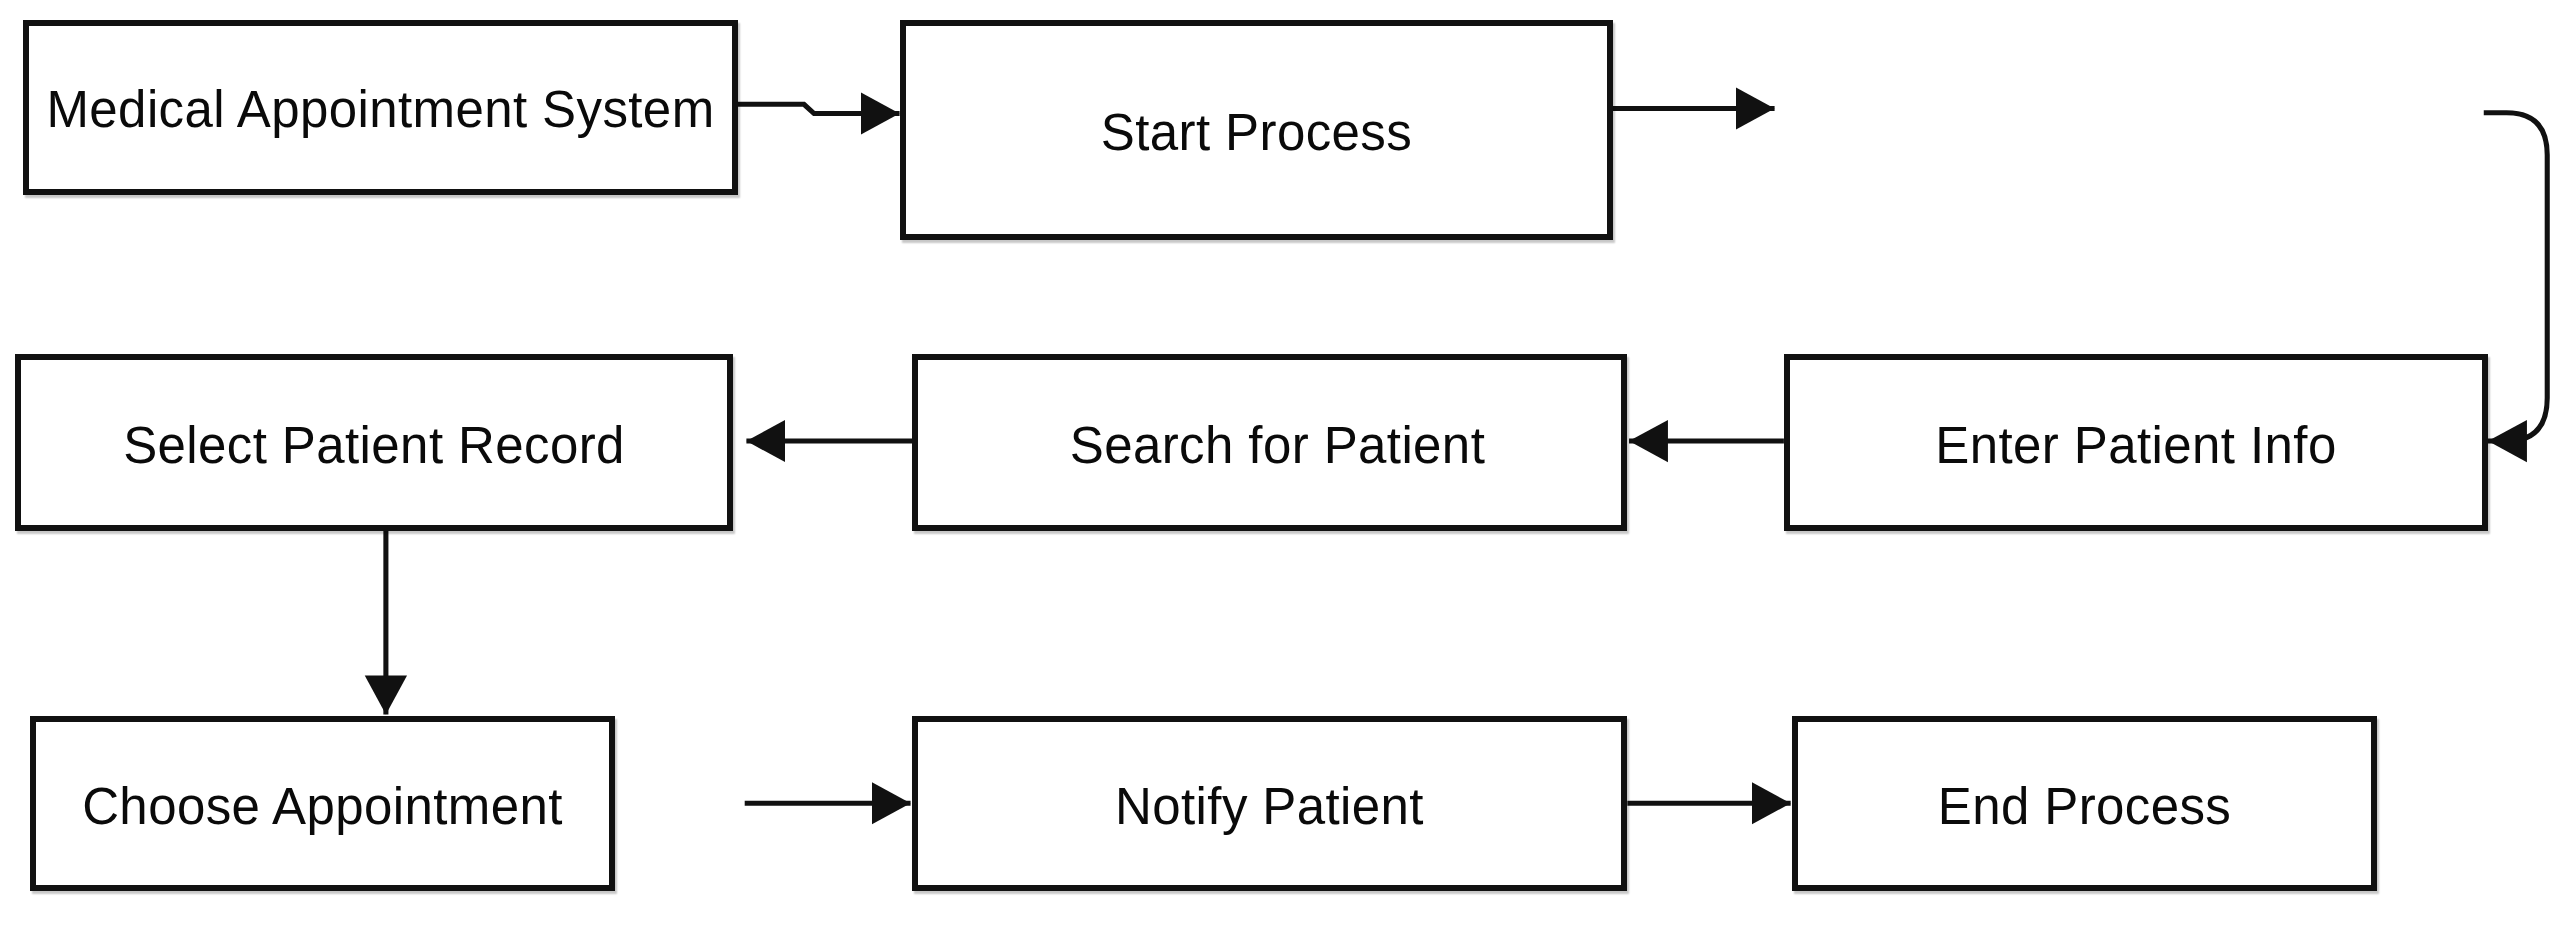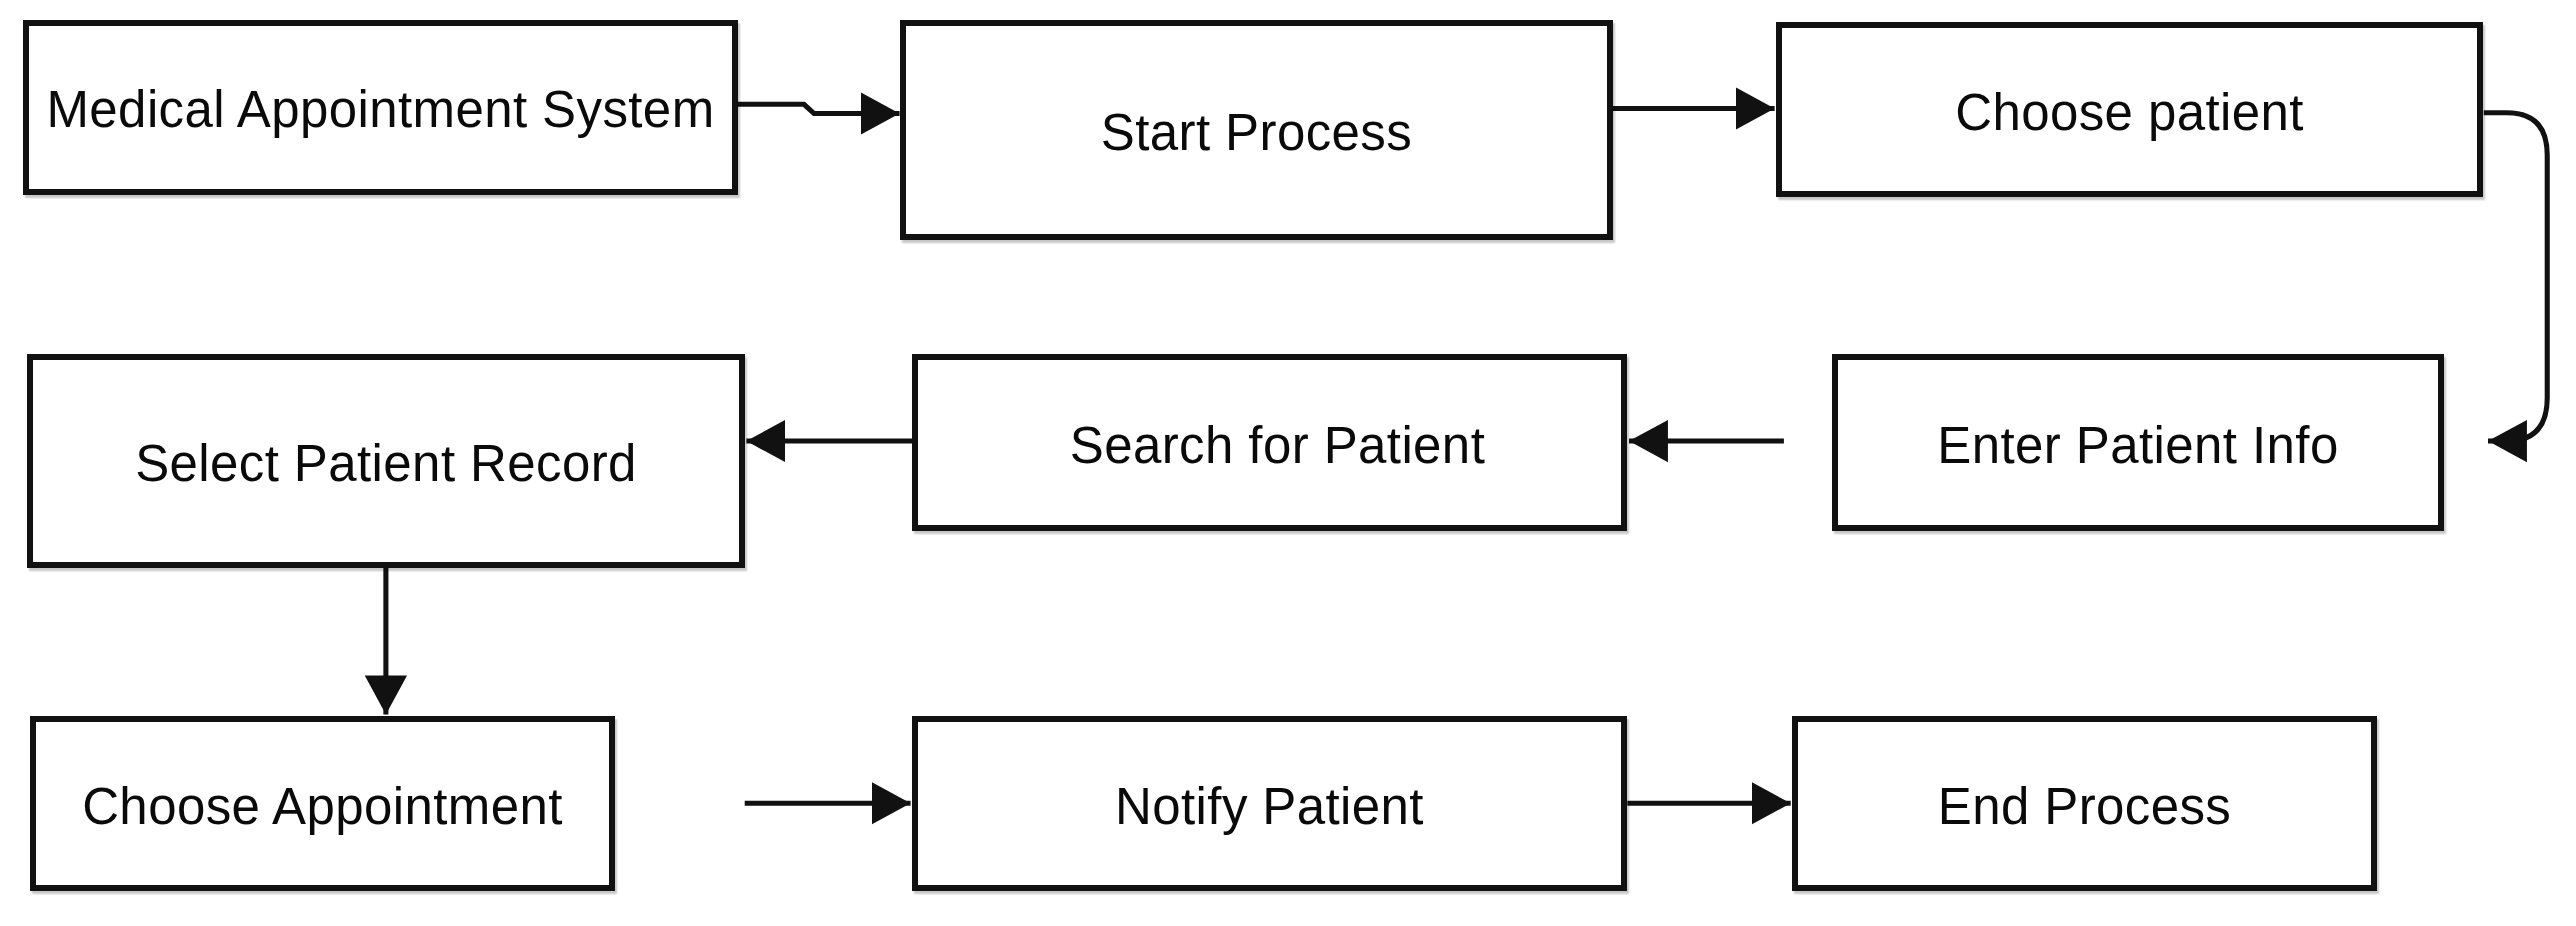--- a/index.html
+++ b/index.html
@@ -78,33 +78,30 @@
   </svg>
 
   <div class="node" style="left:23px; top:19.5px; width:715px; height:175px;">
     <span class="node-label">Medical Appointment System</span>
   </div>
 
   <div class="node" style="left:900px; top:19.5px; width:713px; height:220px;">
     <span class="node-label">Start Process</span>
   </div>
 
-  <div class="node" style="left:1776px; top:22px; width:707px; height:175px;">
-    <span class="node-label">Choose patient</span>
-  </div>
 
-  <div class="node" style="left:27px; top:354px; width:718px; height:214px;">
+  <div class="node" style="left:15px; top:354px; width:718px; height:177px;">
     <span class="node-label">Select Patient Record</span>
   </div>
 
   <div class="node" style="left:912px; top:354px; width:715px; height:177px;padding-left:16px;">
     <span class="node-label">Search for Patient</span>
   </div>
 
-  <div class="node" style="left:1784px; top:354px; width:612px; height:177px;margin-left:48px;">
+  <div class="node" style="left:1784px; top:354px; width:704px; height:177px;">
     <span class="node-label">Enter Patient Info</span>
   </div>
 
   <div class="node" style="left:30px; top:716px; width:585px; height:175px;">
     <span class="node-label">Choose Appointment</span>
   </div>
 
   <div class="node" style="left:912px; top:716px; width:715px; height:175px;">
     <span class="node-label">Notify Patient</span>
   </div>

